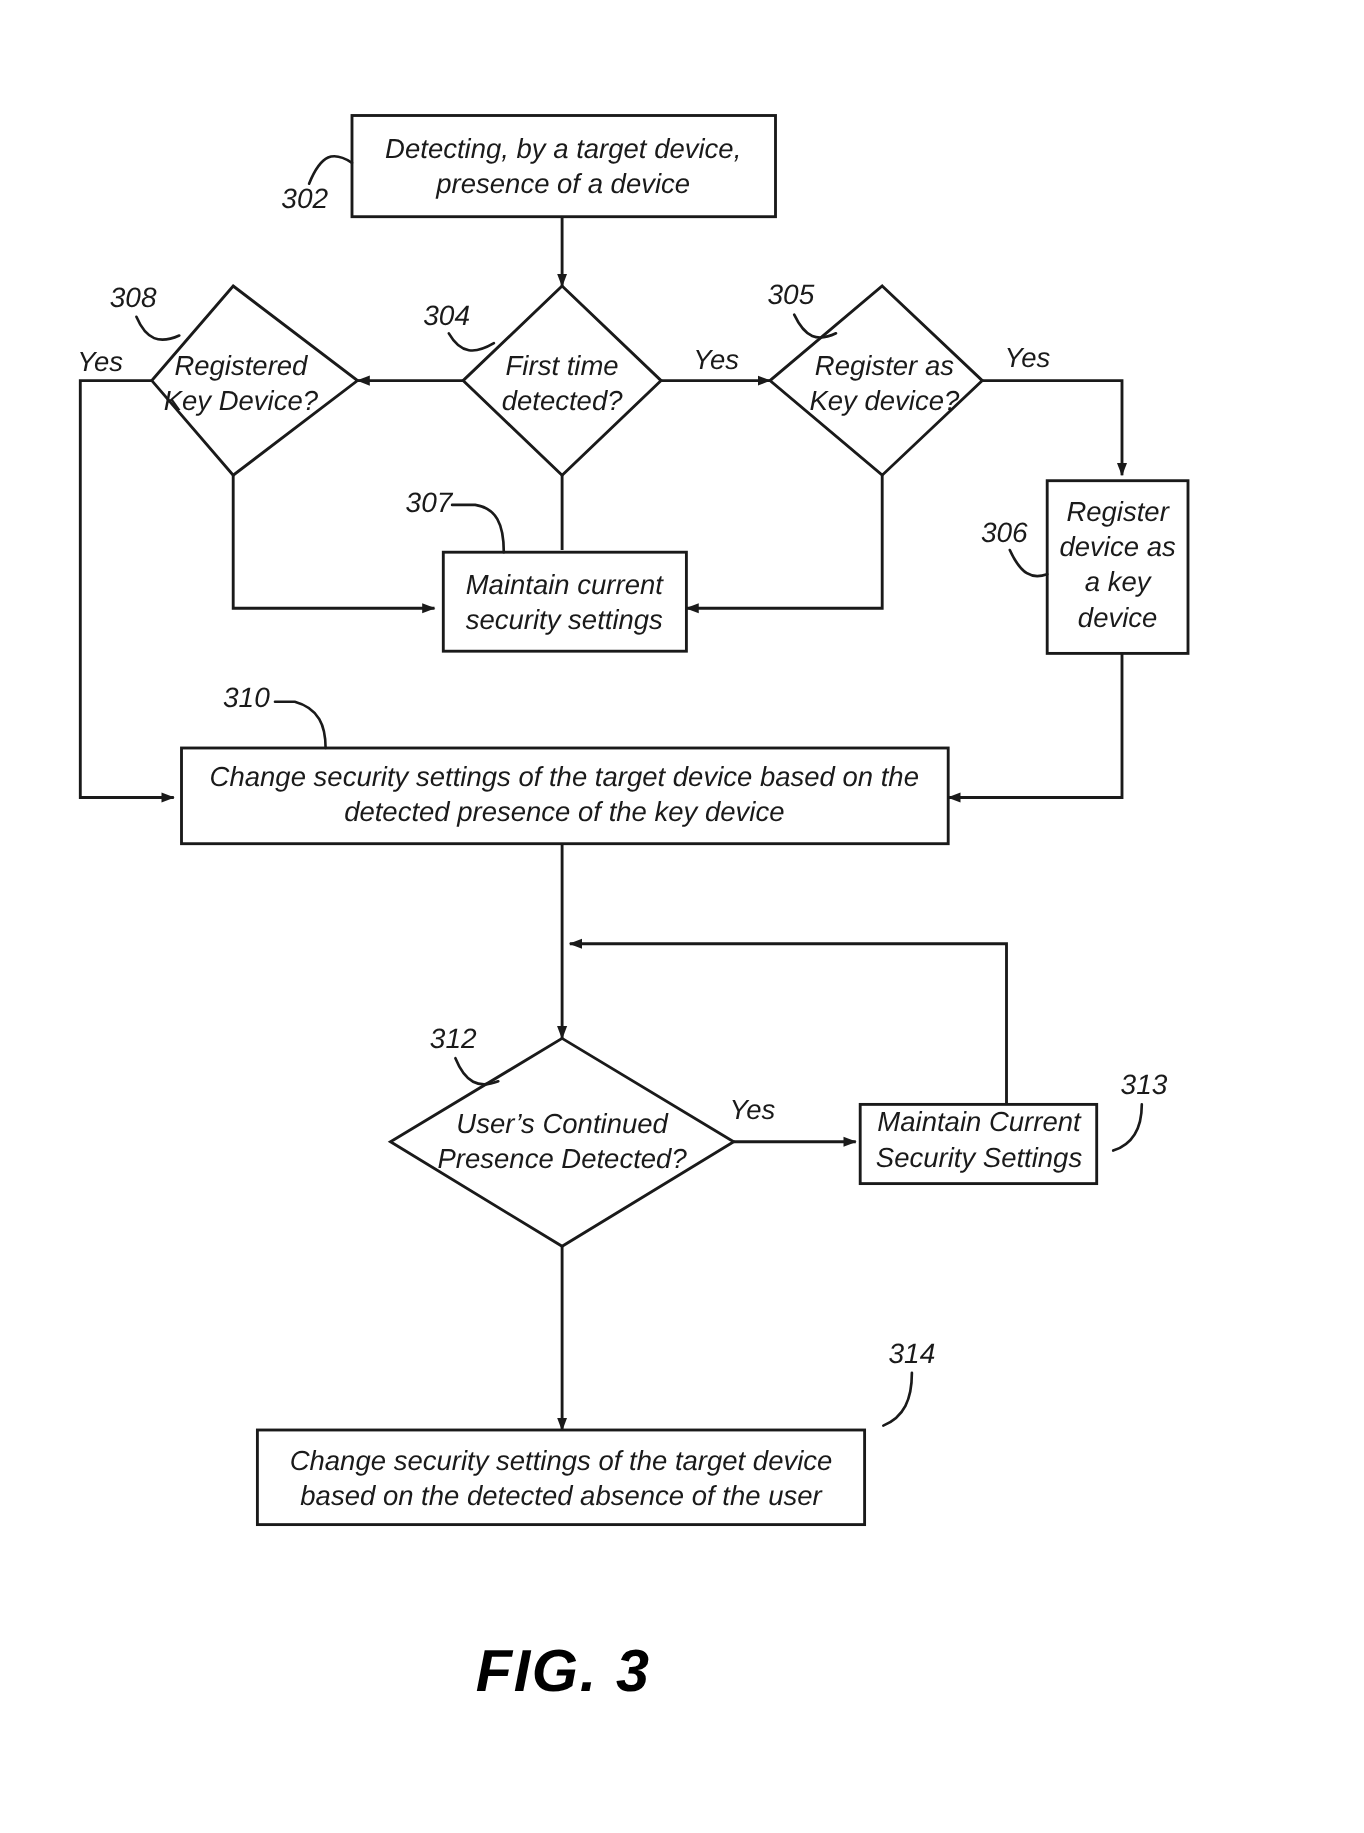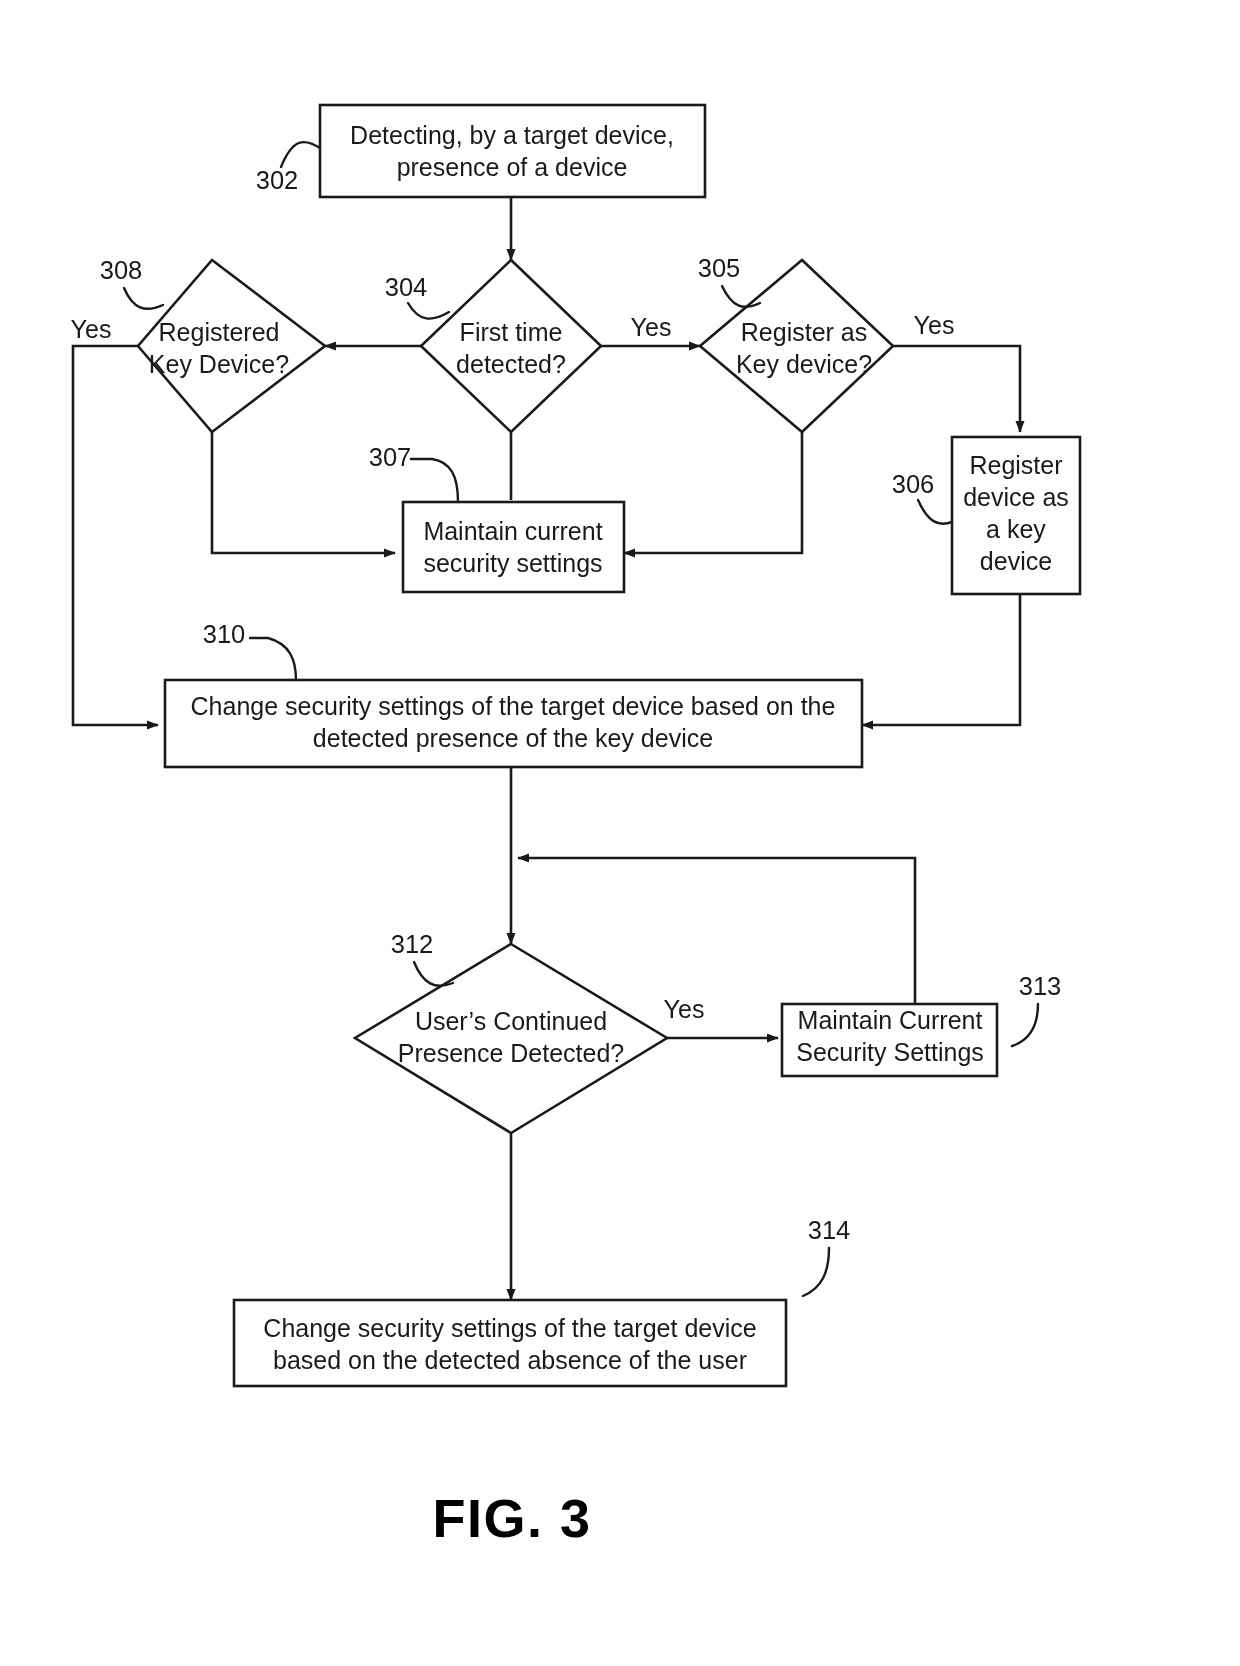--- a/index.html
+++ b/index.html
@@ -11,20 +11,21 @@
     width: 1240px;
     height: 1666px;
     font-family: "Liberation Sans", sans-serif;
     color: #000000;
     overflow: hidden;
   }
   #figure-root {
     position: relative;
     width: 1240px;
     height: 1666px;
+    font-style: italic;
   }
   svg#flowchart {
     display: block;
     width: 1240px;
     height: 1666px;
   }
   .node-shape {
     fill: #ffffff;
     stroke: #1a1a1a;
     stroke-width: 2.6;

